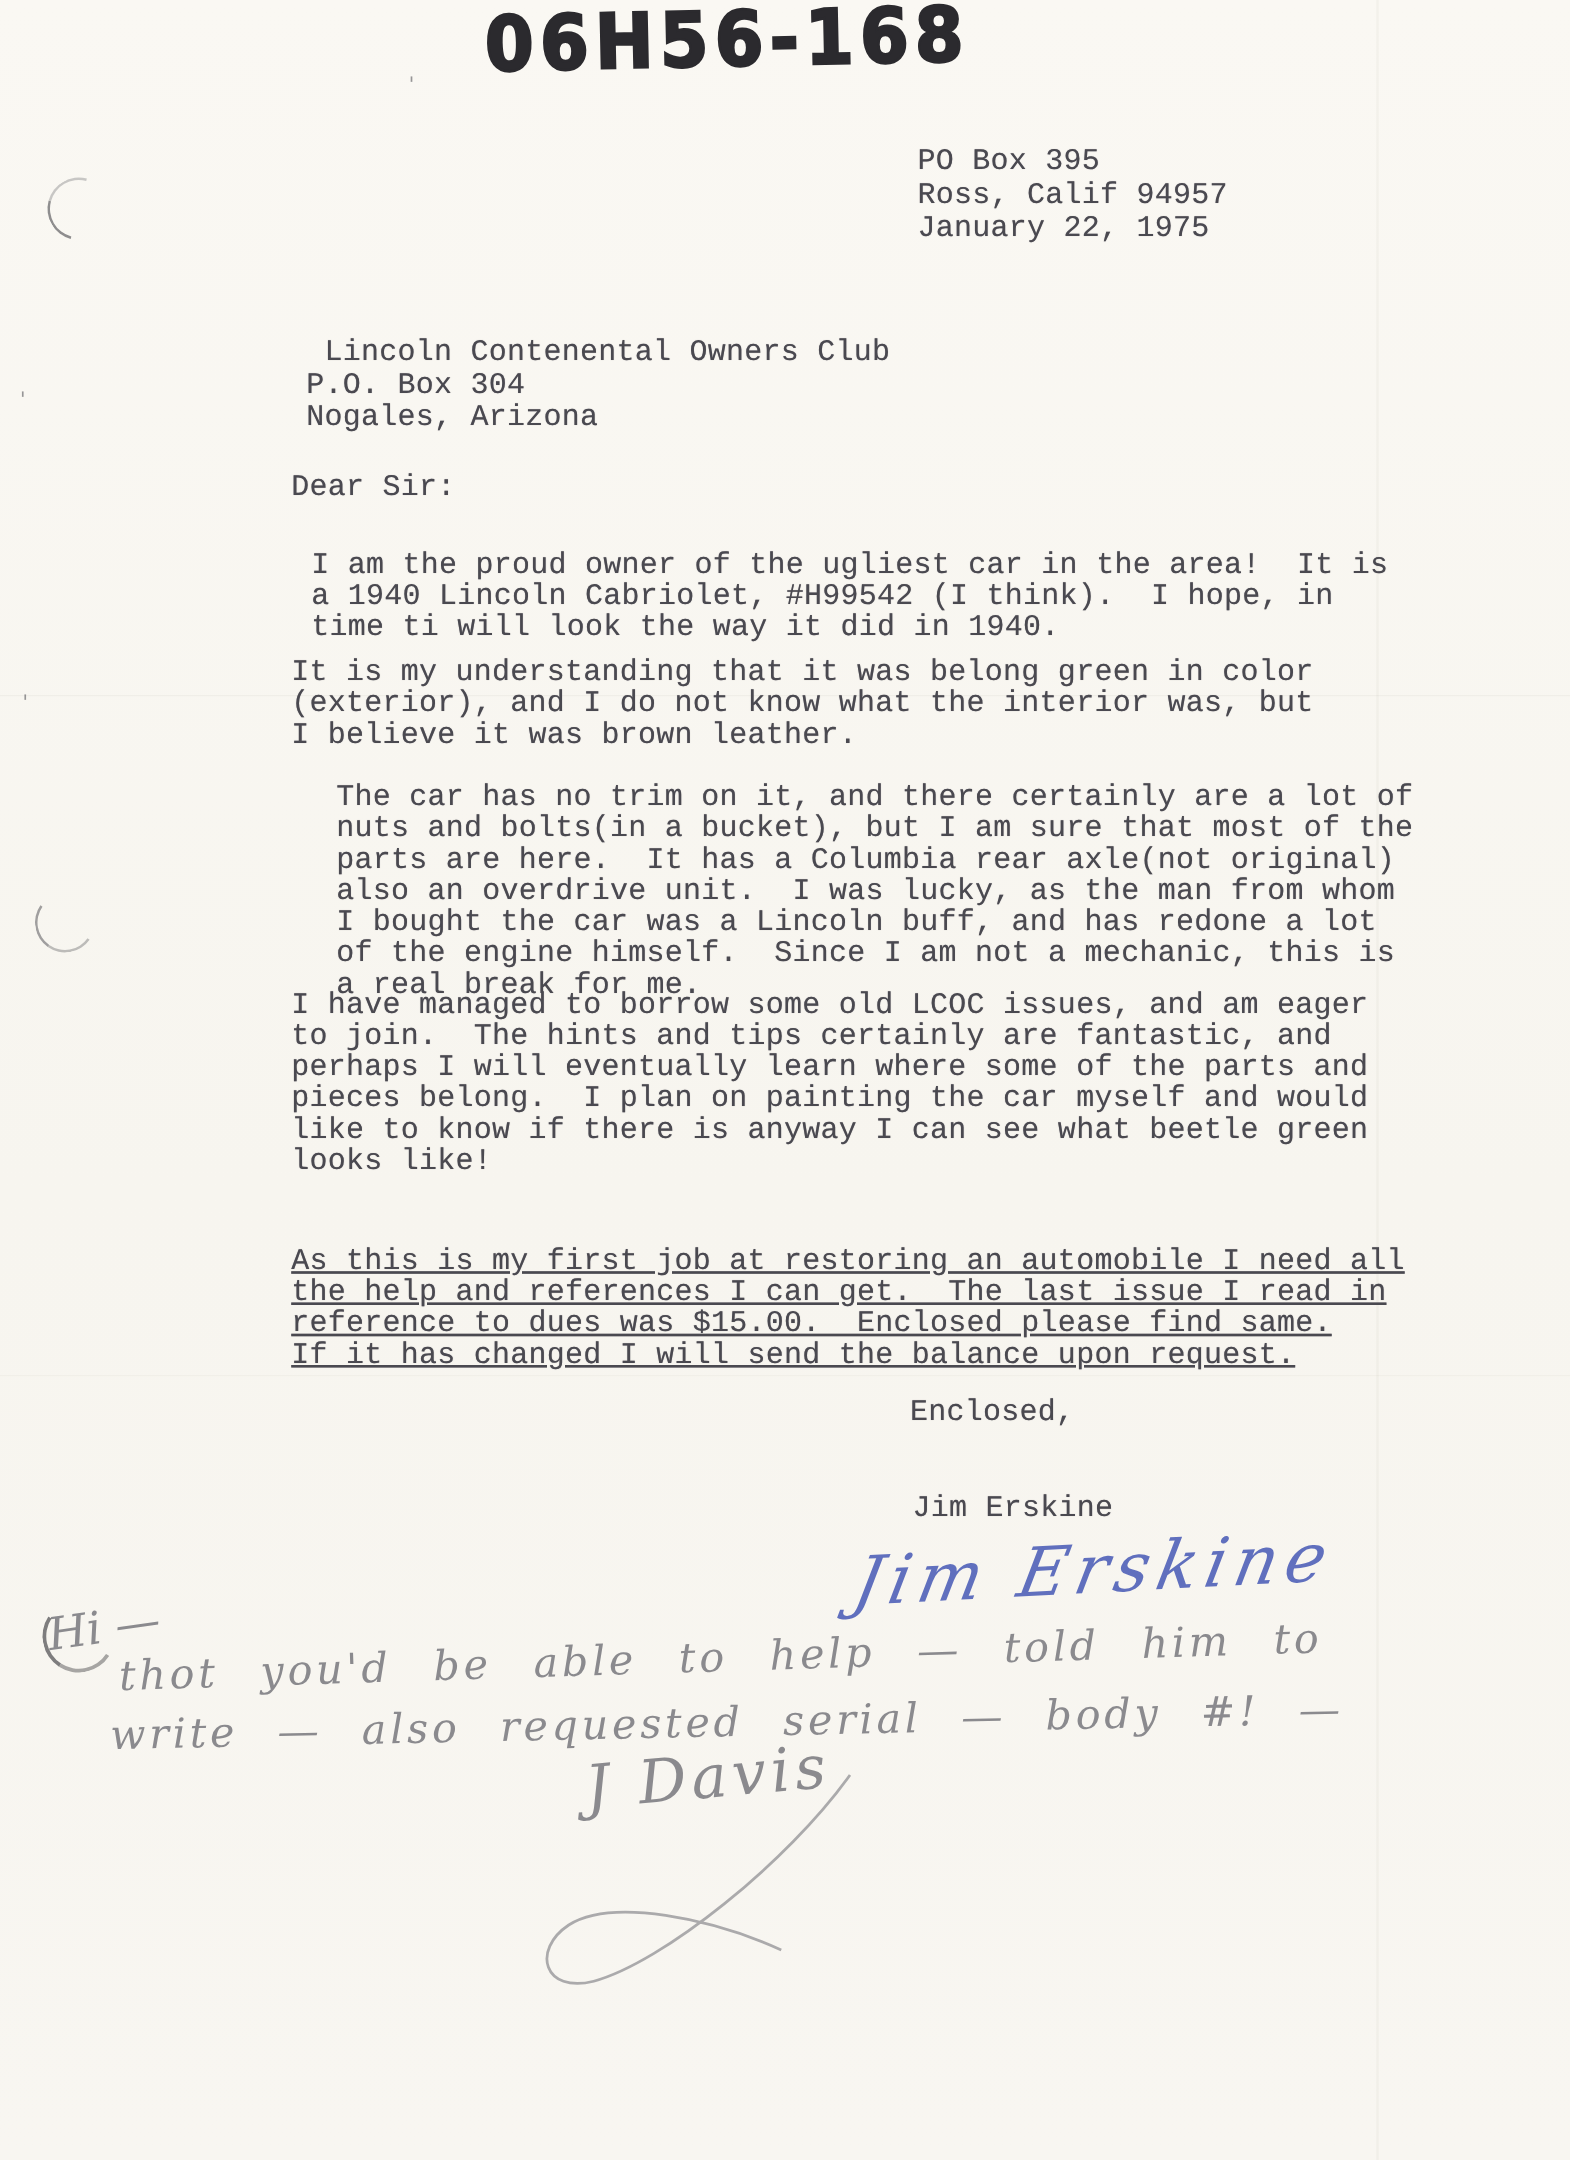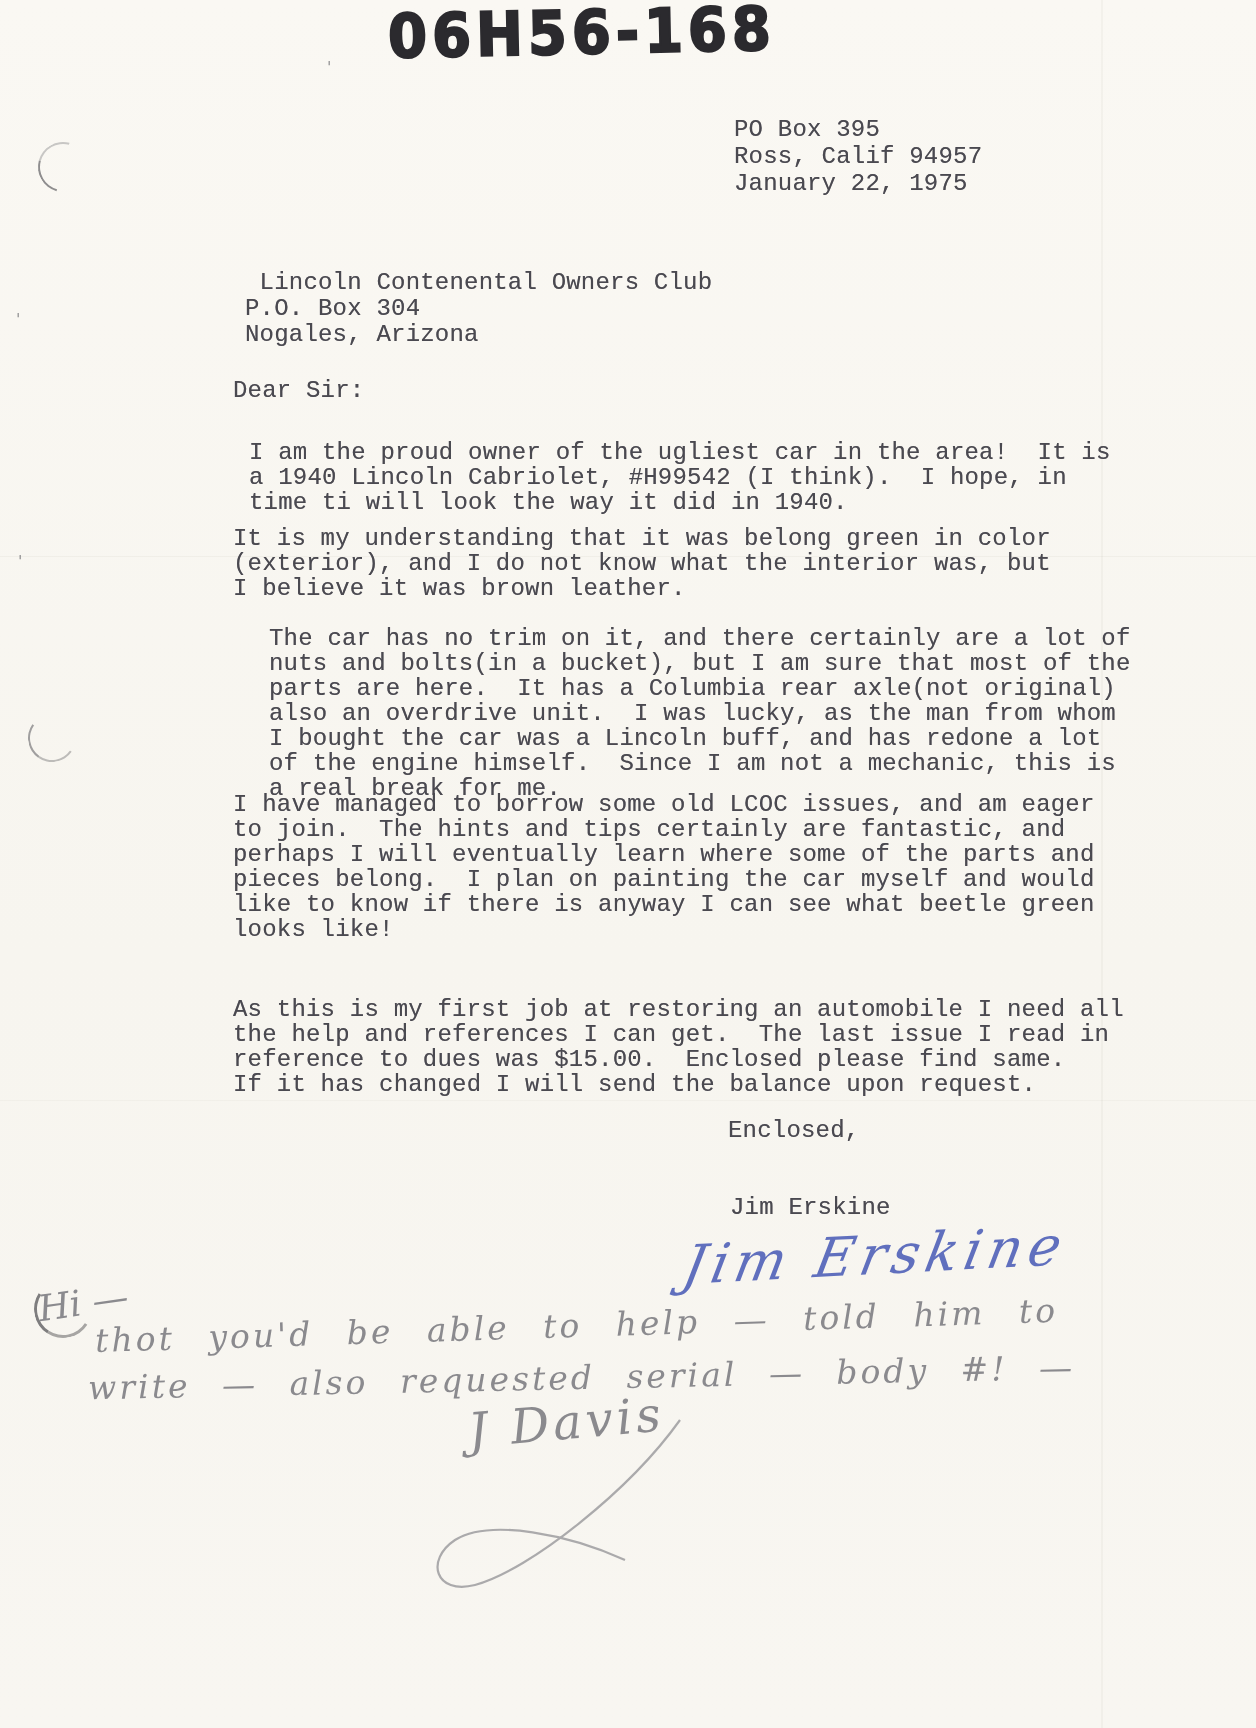--- a/index.html
+++ b/index.html
@@ -111,21 +111,21 @@
 also an overdrive unit.  I was lucky, as the man from whom
 I bought the car was a Lincoln buff, and has redone a lot
 of the engine himself.  Since I am not a mechanic, this is
 a real break for me.</div>
   <div class="type" style="left:233px; top:792px;">I have managed to borrow some old LCOC issues, and am eager
 to join.  The hints and tips certainly are fantastic, and
 perhaps I will eventually learn where some of the parts and
 pieces belong.  I plan on painting the car myself and would
 like to know if there is anyway I can see what beetle green
 looks like!</div>
-  <div class="type" style="left:233px; top:997px;">As this is my first job at restoring an automobile I need all
+  <div class="type" style="left:233px; top:997px;text-decoration:underline;">As this is my first job at restoring an automobile I need all
 the help and references I can get.  The last issue I read in
 reference to dues was $15.00.  Enclosed please find same.
 If it has changed I will send the balance upon request.</div>
 
   <div class="type" style="left:728px; top:1118px;">Enclosed,</div>
 
   <div class="type" style="left:730px; top:1195px;">Jim Erskine</div>
 
   <div class="sig-blue">Jim Erskine</div>
 

